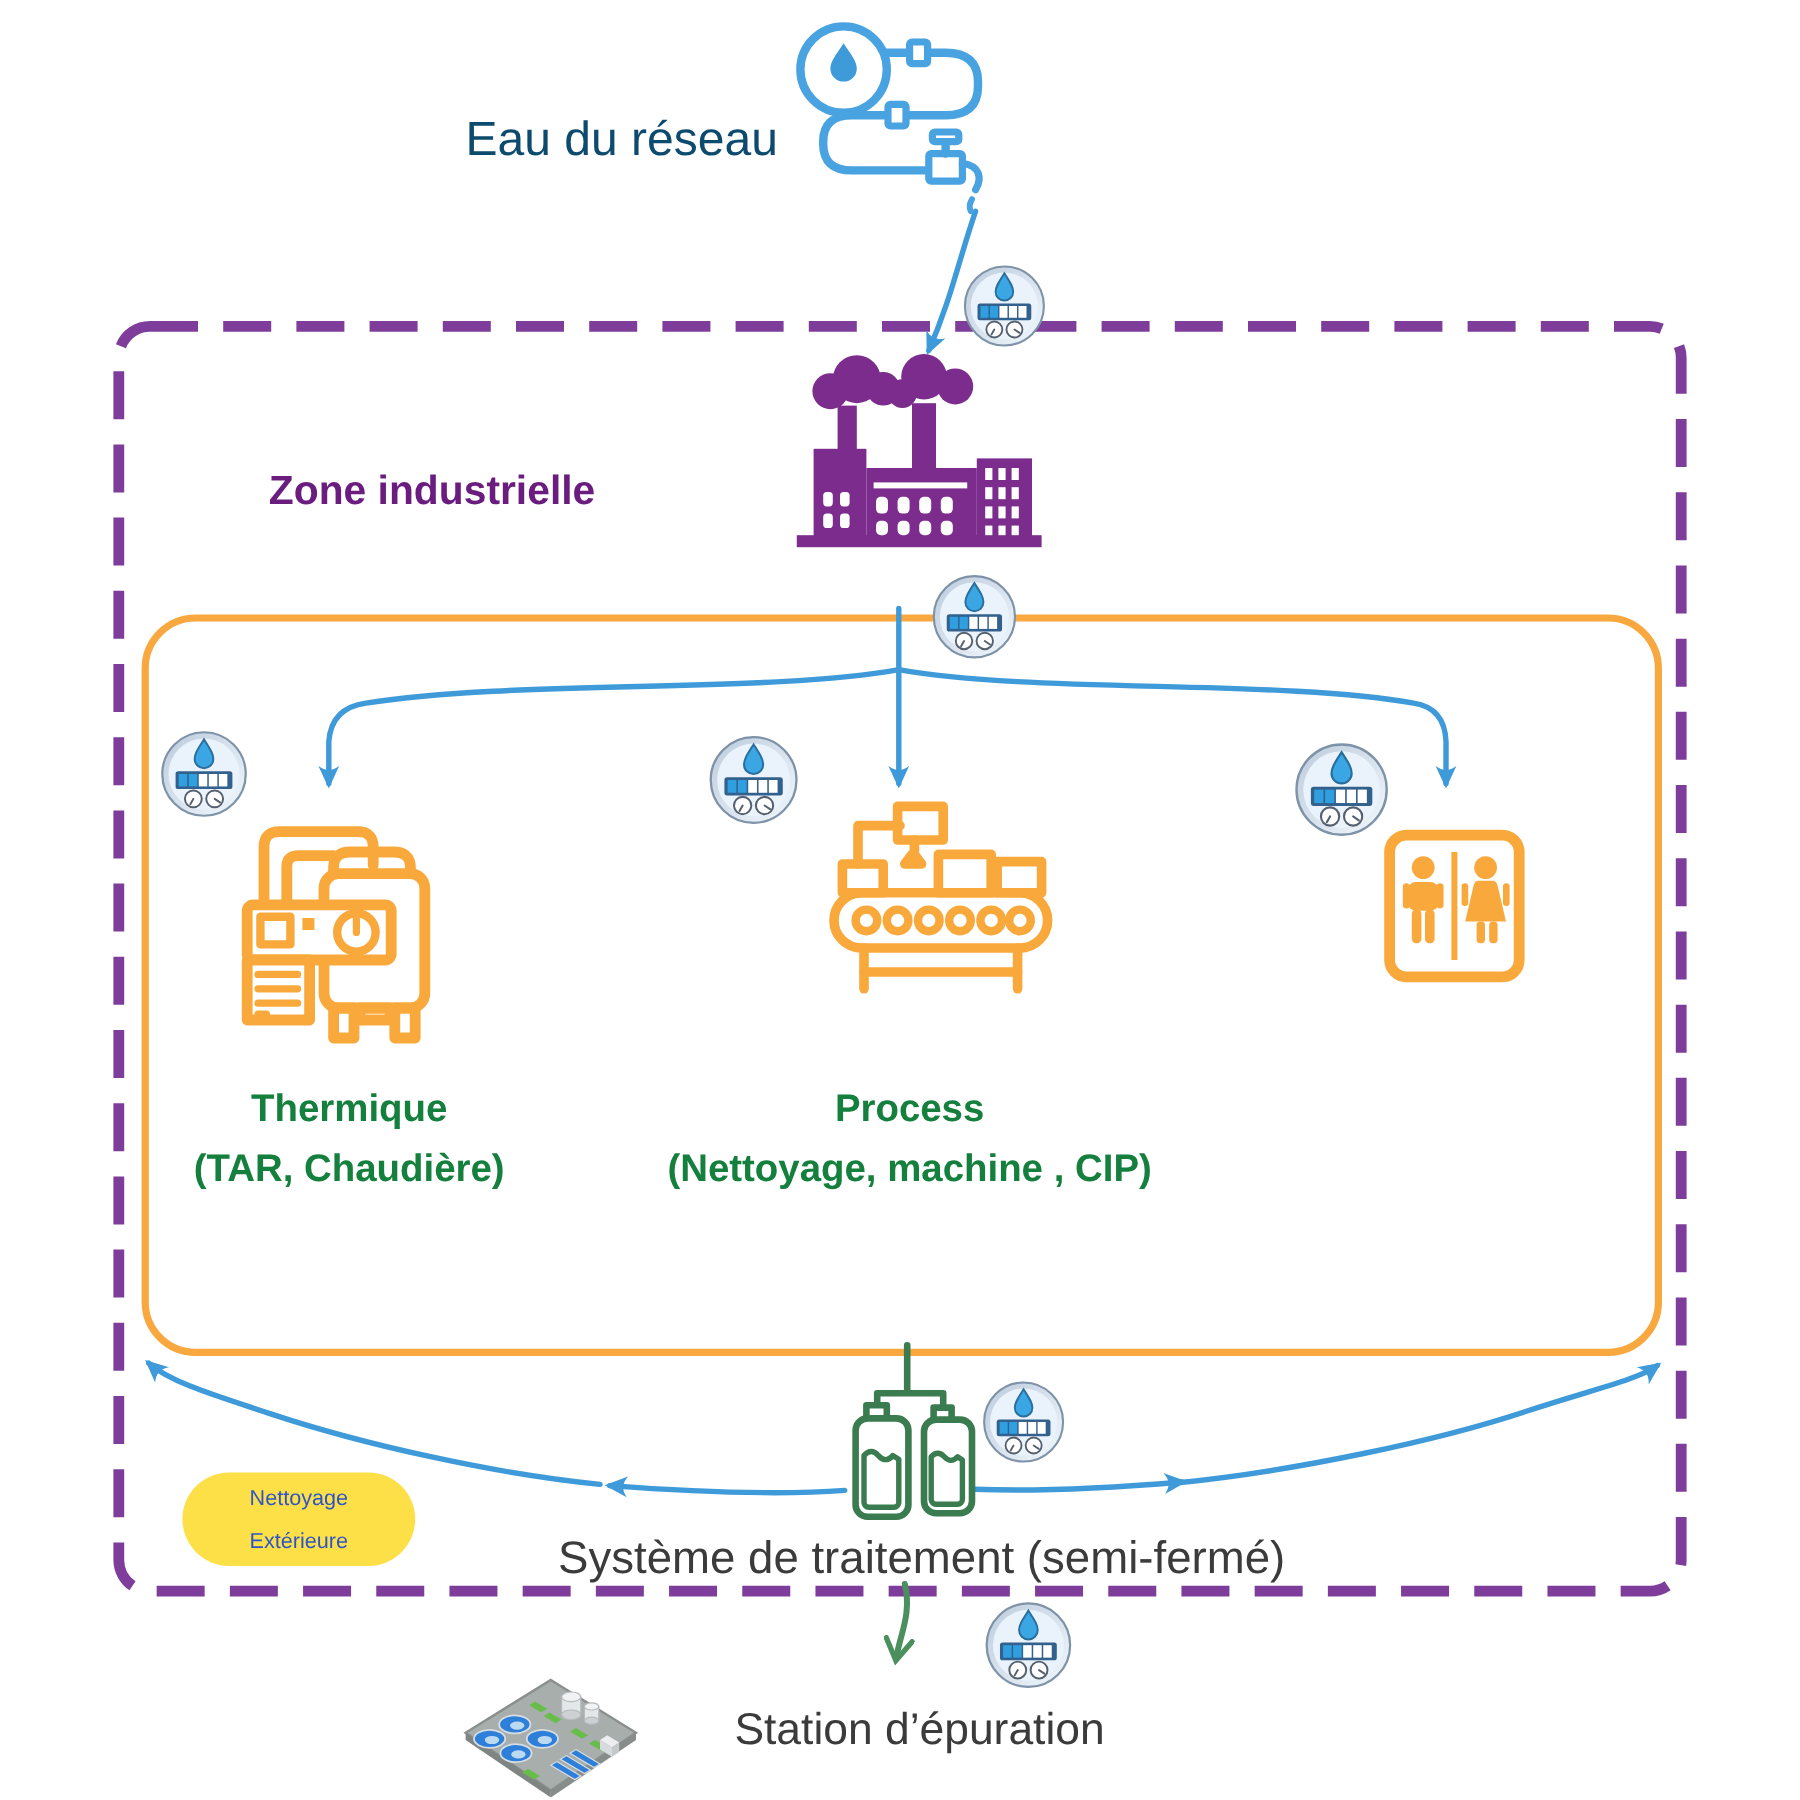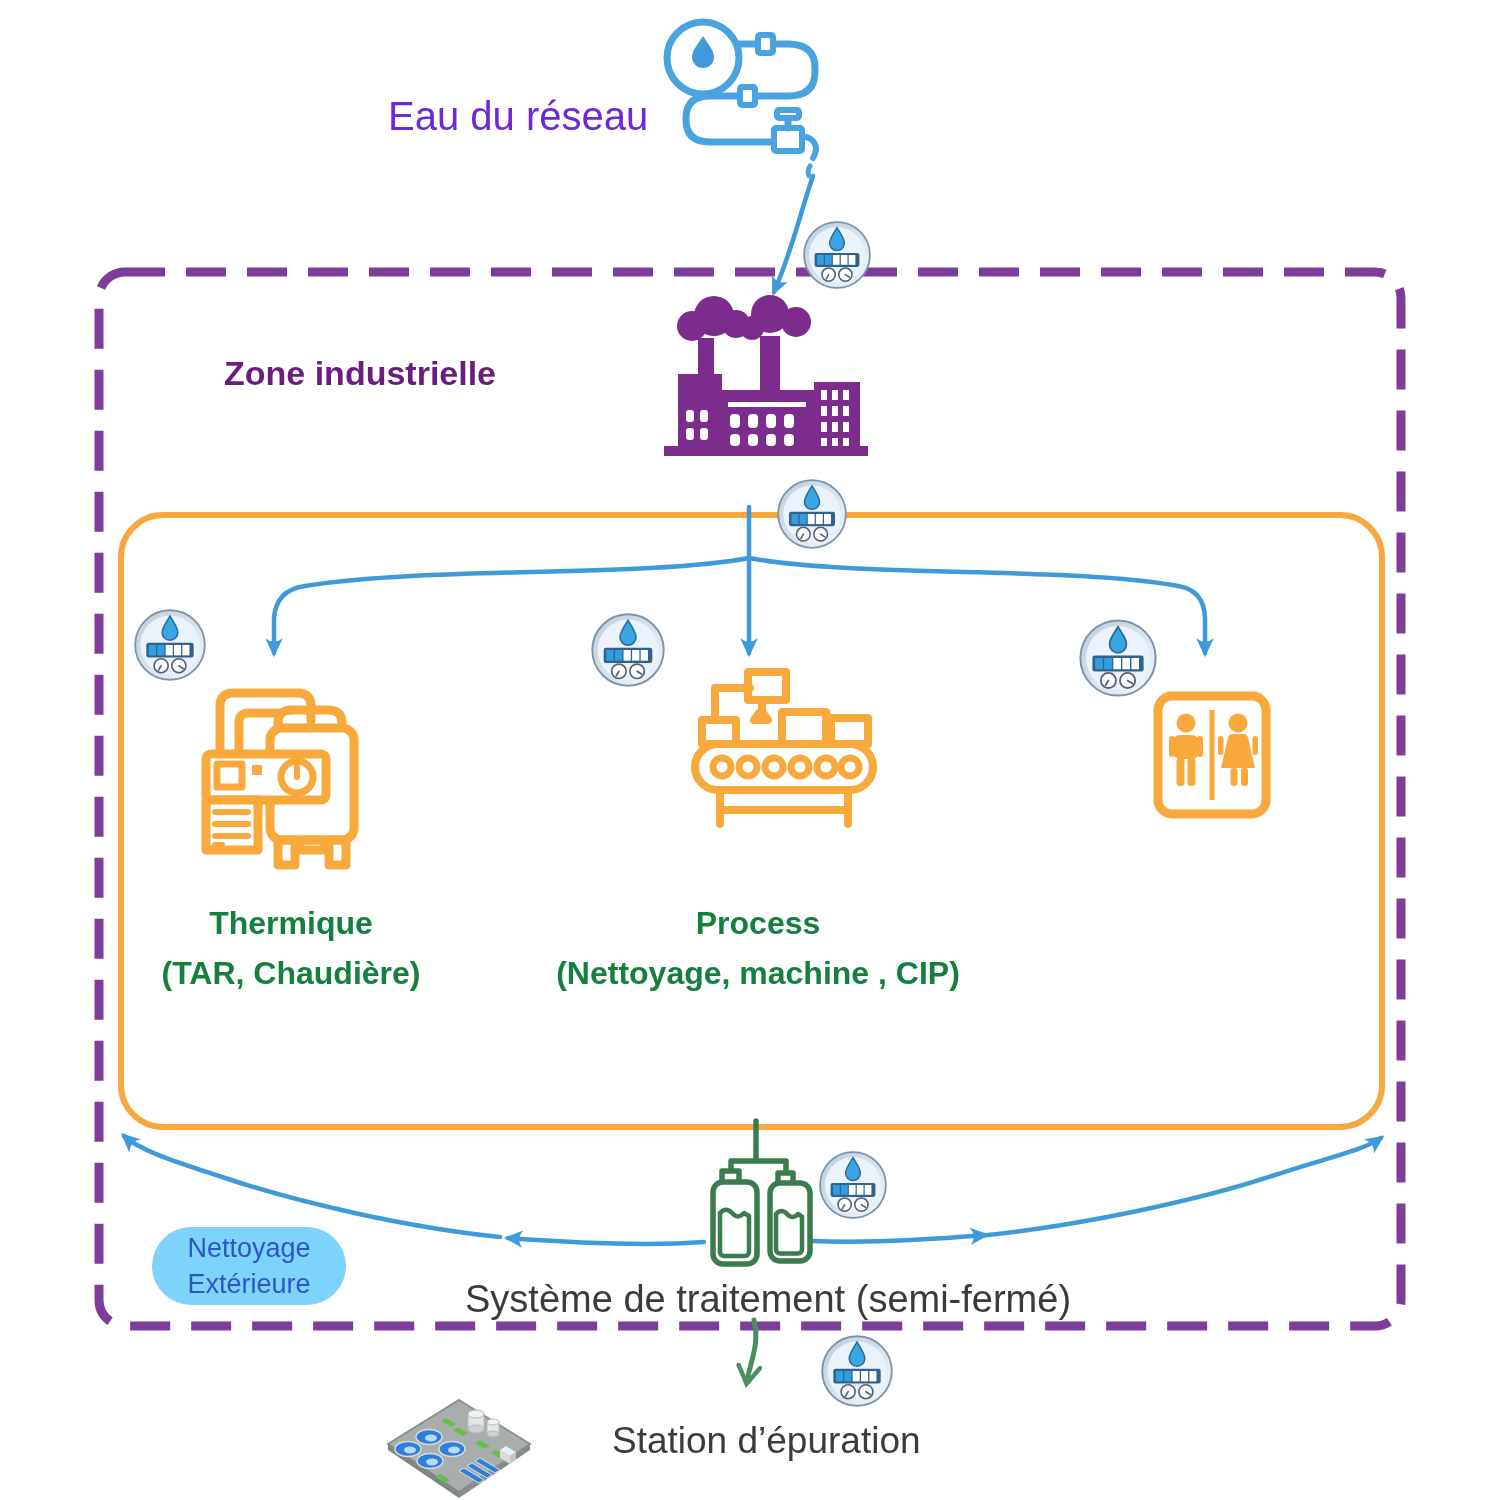--- a/index.html
+++ b/index.html
@@ -2,32 +2,32 @@
 <html><head>
 <meta charset="utf-8">
 <style>
   html,body{margin:0;padding:0;background:#fff;}
   #canvas{
     position:relative;width:1500px;height:1500px;background:#fff;overflow:hidden;
     font-family:"Liberation Sans", sans-serif;
   }
   #scene{position:absolute;left:0;top:0;z-index:1;}
   .lbl{position:absolute;z-index:3;white-space:nowrap;}
-  .eau{left:388px;top:94px;font-size:40px;color:#6d28d9;}
-  .zone{left:224px;top:354px;font-size:34px;font-weight:bold;color:#6b1d7f;}
+  .eau{left:388px;top:94px;font-size:40px;color:#0c4a6e;}
+  .zone{left:224px;top:390px;font-size:34px;font-weight:bold;color:#6b1d7f;}
   .usage{position:absolute;z-index:3;text-align:center;color:#15803d;font-weight:bold;
          font-size:32px;line-height:50px;}
   .u-thermique{left:130px;top:898px;width:322px;}
   .u-process{left:543px;top:898px;width:430px;}
   .u-sanitaire{left:1047px;top:882px;width:336px;}
   .treatment-lbl{left:465px;top:1278px;width:600px;text-align:right;font-size:38px;color:#3b3b3b;}
   .station-lbl{left:568px;top:1420px;font-size:37px;color:#3b3b3b;margin-left:44px;}
   .pill{
     position:absolute;z-index:3;left:152px;top:1227px;width:194px;height:78px;
-    background:#7dd3fc;border-radius:39px;color:#2d55c8;font-size:27px;line-height:36px;
+    background:#fde047;border-radius:39px;color:#2d55c8;font-size:18px;line-height:36px;
     text-align:center;display:flex;align-items:center;justify-content:center;
     white-space:normal;padding:0 14px;box-sizing:border-box;font-weight:500;
   }
 </style>
 </head>
 <body>
 
 <div id="canvas">
 
   <svg id="scene" width="1500" height="1500" viewBox="0 0 1500 1500">

